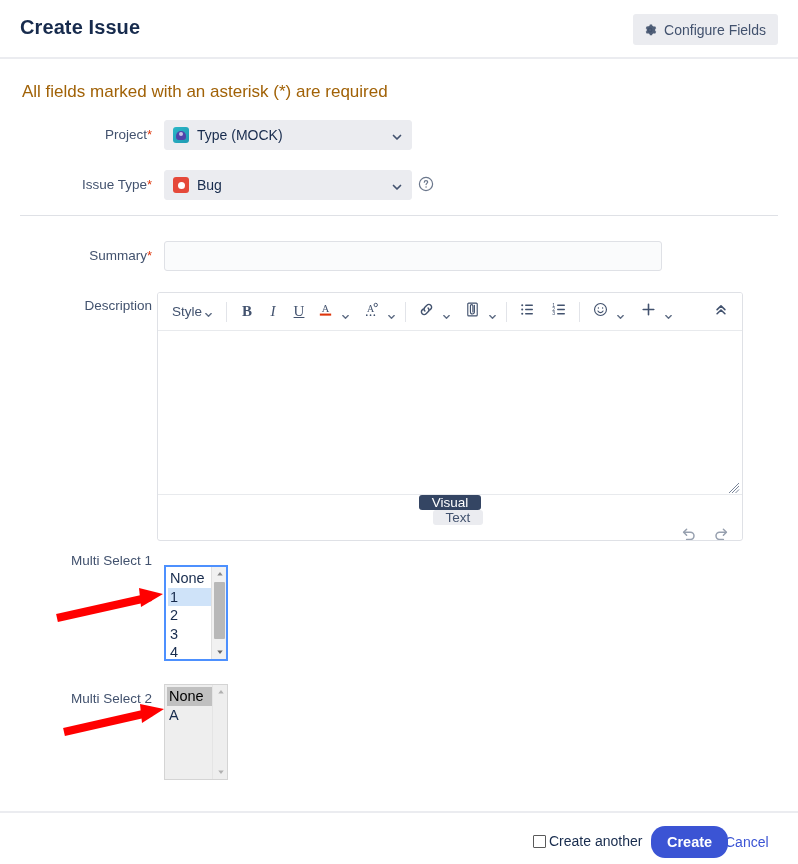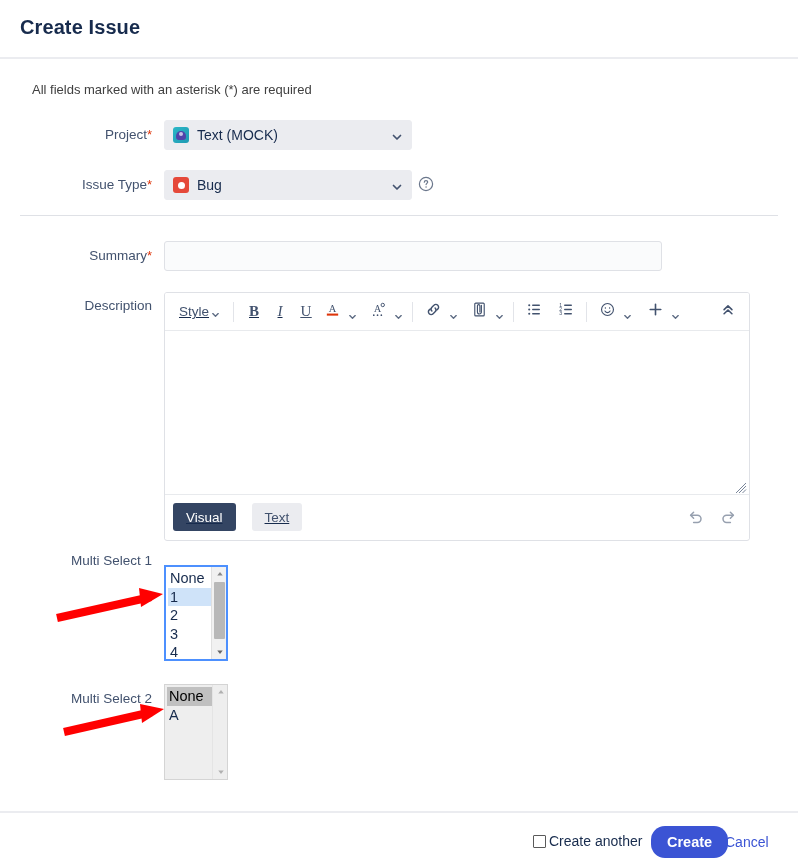--- a/index.html
+++ b/index.html
@@ -32,22 +32,22 @@
     font-family: "Liberation Sans", sans-serif;
   }
   .gear { width: 14px; height: 14px; display: block; }
   .hdr-rule {
     position: absolute; left: 0; top: 57px; width: 798px; height: 2px;
     background: #ebecf0;
   }
 
   
   .req-note {
-    position: absolute; left: 32px; top: 82px;
-    font-size: 13px; color: #404040;
+    position: absolute; left: 22px; top: 82px;
+    font-size: 17px; color: #a16207;
   }
   .lbl {
     position: absolute; text-align: right; font-size: 13.5px;
     color: #42526e; white-space: nowrap;
   }
   .ast { color: #de350b; font-size: 13px; }
 
   
   .sel-wrap {
     position: absolute; height: 30px; width: 248px;
@@ -107,21 +107,21 @@
 
   .edit-area {
     height: 164px; background: #fff; position: relative; cursor: text;
     border-bottom: 1px solid #e8eaed;
   }
   .resize-h {
     position: absolute; right: 2px; bottom: 2px; width: 12px; height: 12px;
     cursor: nwse-resize;
   }
   .edit-foot {
-    height: 44px; display: flex; align-items: center; padding: 0 8px; background: #fff;
+    height: 44px; display: flex; align-items: center; padding: 0 8px; background: #fff; flex-direction: column;
   }
   .mode-btn {
     height: 28px; padding: 0 13px; border-radius: 3px; border: none;
     font-size: 13.5px; cursor: pointer; font-family: "Liberation Sans", sans-serif;
   }
   .mode-on { background: #344563; color: #fff; }
   .mode-off { background: #ebecf0; color: #42526e; margin-left: 16px; }
   .undo-redo { display: flex; gap: 14px; margin-left: auto; padding-right: 4px; }
   .ur { width: 18px; height: 18px; cursor: pointer; color: #97a0af; }
 
@@ -169,33 +169,42 @@
     cursor: pointer; text-decoration: none;
   }
 </style>
 </head>
 <body>
 
 <div id="app">
 
   <div class="hdr">
     <div class="hdr-title">Create Issue</div>
+    <button class="cfg-btn">
+      <span class="gear">
+        <svg viewBox="0 0 16 16" width="14" height="14" fill="#42526e">
+          <path d="M8 5.2a2.8 2.8 0 100 5.6 2.8 2.8 0 000-5.6zm0 4.3a1.5 1.5 0 110-3 1.5 1.5 0 010 3z"></path>
+          <path d="M14 8c0-.4 0-.7-.1-1.1l1.2-.9-1.3-2.3-1.4.5c-.5-.4-1.1-.8-1.8-1L10.4 1.8H7.8L7.5 3.2c-.6.2-1.2.5-1.7.9l-1.4-.5L3.1 6l1.2.9c0 .3-.1.7-.1 1.1s0 .7.1 1.1L3.1 10l1.3 2.3 1.4-.5c.5.4 1.1.7 1.7.9l.3 1.4h2.6l.3-1.4c.6-.2 1.2-.5 1.7-.9l1.4.5 1.3-2.3-1.2-.9c.1-.4.1-.7.1-1.1z" opacity=".92"></path>
+        </svg>
+      </span>
+      <span>Configure Fields</span>
+    </button>
   </div>
   <div class="hdr-rule"></div>
 
   <div class="req-note">All fields marked with an asterisk (*) are required</div>
 
   <div class="lbl" style="left:0;top:127px;width:152px;">
     <span>Project</span><span class="ast">*</span>
   </div>
   <div class="sel-wrap" style="left:164px;top:120px;">
     <span class="sel-ico ico-project">
         <span class="inner"></span>
       </span>
-    <span class="sel-txt">Text (MOCK)</span>
+    <span class="sel-txt">Type (MOCK)</span>
     <span class="chev">
       <svg viewBox="0 0 12 12" width="12" height="12" fill="none" stroke="#42526e" stroke-width="1.7" stroke-linecap="round" stroke-linejoin="round">
           <path d="M2.5 4.5L6 8l3.5-3.5"></path>
         </svg>
     </span>
   </div>
 
   <div class="lbl" style="left:0;top:177px;width:152px;">
     <span>Issue Type</span><span class="ast">*</span>
   </div>
@@ -222,21 +231,21 @@
 
   <div class="lbl" style="left:0;top:248px;width:152px;">
     <span>Summary</span><span class="ast">*</span>
   </div>
   <input class="summary-in" style="left: 164px; top: 241px;" type="text" value="" placeholder="">
 
   <div class="lbl" style="left:0;top:298px;width:152px;">
     <span>Description</span>
   </div>
 
-  <div class="editor" style="left:164px;top:292px;width:586px;height:249px;text-decoration:underline;">
+  <div class="editor" style="left:157px;top:292px;width:586px;height:249px;">
 
     <div class="tbar">
 
       <div class="tb-item tb-style">
         <span>Style</span>
         <span class="mini-chev">
           <svg viewBox="0 0 10 10" width="9" height="9" fill="none" stroke="#42526e" stroke-width="1.5" stroke-linecap="round" stroke-linejoin="round">
               <path d="M2 4l3 3 3-3"></path>
             </svg>
         </span>

